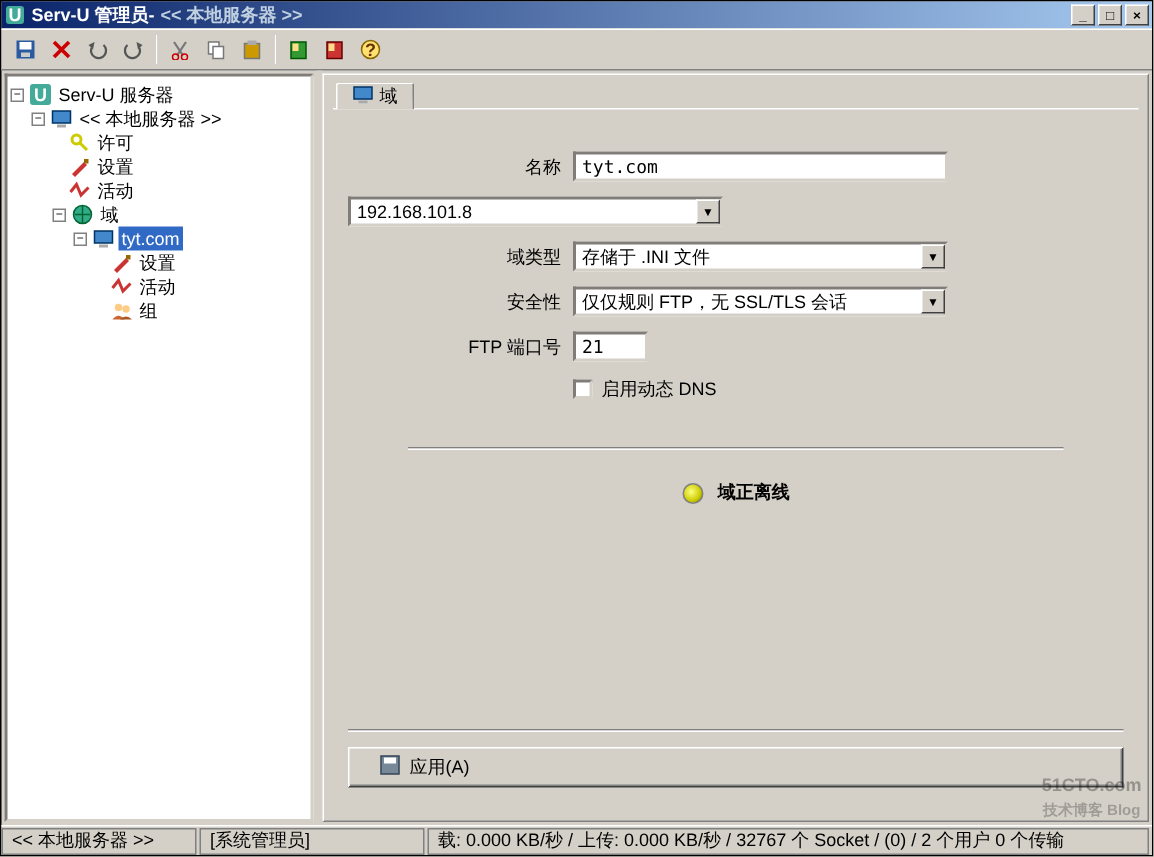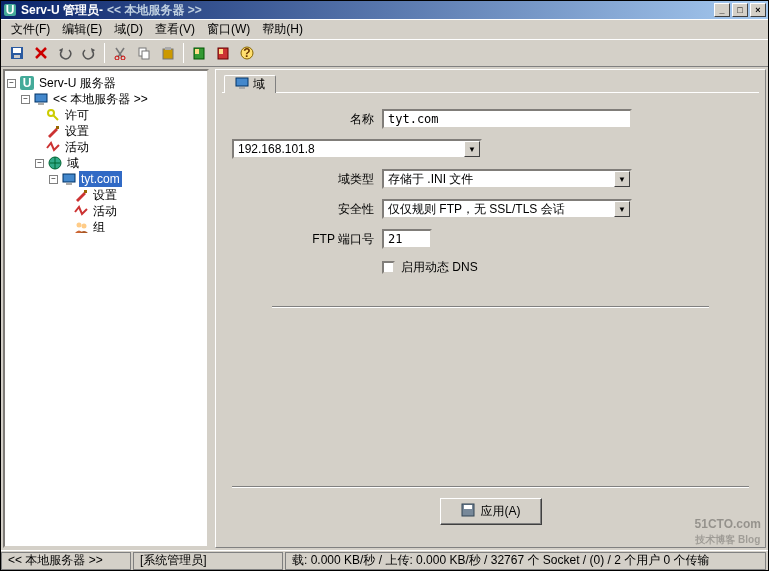--- a/index.html
+++ b/index.html
@@ -25,21 +25,21 @@
 .node .nlabel { padding:0 2px; }
 .indent1 { padding-left: 14px; }
 .indent2 { padding-left: 28px; }
 .indent3 { padding-left: 42px; }
 .indent4 { padding-left: 56px; }
 .sel { background:#316ac5; color:#fff; }
 .splitter { width:4px; background:#d4d0c8; cursor:col-resize; }
 .mainpane { flex:1; background:#d4d0c8; margin:2px 2px 2px 0; border:1px solid #808080; border-top-color:#fff; border-left-color:#fff; display:flex; flex-direction:column; min-width:0;}
 .tabrow { height:22px; display:flex; padding:4px 0 0 8px; }
 .tab { background:#d4d0c8; border:1px solid #fff; border-right-color:#808080; border-bottom:none; padding:2px 10px; display:flex; align-items:center; gap:4px; border-radius:2px 2px 0 0; position:relative; top:1px; }
-.tabbody { flex:1; border-top:1px solid #fff; margin:0 6px 6px 6px; padding:16px 10px 10px 10px; display:flex; flex-direction:column; }
+.tabbody { flex:1; border-top:1px solid #fff; margin:0 6px 6px 6px; padding:28px 10px 10px 10px; display:flex; flex-direction:column; }
 .formrow { display:flex; align-items:center; margin-bottom:10px; }
 .formrow label { width:150px; text-align:right; padding-right:8px; }
 .textbox { border:2px inset #d4d0c8; background:#fff; height:20px; padding:1px 4px; font-family:"SimSun", monospace; }
 .combo { border:2px inset #d4d0c8; background:#fff; height:20px; display:flex; align-items:center; padding:0 0 0 4px;gap:20px; }
 .combo .ctxt { flex:1; }
 .combo .cbtn { width:16px; height:16px; background:#d4d0c8; border:1px solid #fff; border-right-color:#404040; border-bottom-color:#404040; display:flex; align-items:center; justify-content:center; font-size:8px;}
 .chk { width:13px; height:13px; border:2px inset #d4d0c8; background:#fff; display:inline-block; margin-right:6px;}
 .hr { height:2px; border-top:1px solid #808080; border-bottom:1px solid #fff; margin:20px 40px; }
 .statusled { width:14px; height:14px; border-radius:50%; background:radial-gradient(circle at 40% 40%, #ffff80, #cccc00 60%, #666600); border:1px solid #808080; }
 .btn { border:1px solid #fff; border-right-color:#404040; border-bottom-color:#404040; background:#d4d0c8; padding:4px 20px; box-shadow:inset -1px -1px 0 #808080; cursor:default; display:inline-flex; align-items:center; gap:6px;}
@@ -62,28 +62,20 @@
     </span>
     <span>Serv-U 管理员</span>
     <span> - </span>
     <span class="tsub">&lt;&lt; 本地服务器 &gt;&gt;</span>
     <span class="tspace"></span>
     <span class="winbtn">_</span>
     <span class="winbtn">□</span>
     <span class="winbtn">×</span>
   </div>
 
-  <div class="menubar">
-    <span>文件(F)</span>
-    <span>编辑(E)</span>
-    <span>域(D)</span>
-    <span>查看(V)</span>
-    <span>窗口(W)</span>
-    <span>帮助(H)</span>
-  </div>
 
   <div class="toolbar">
     <span class="tbtn">
         <svg width="16" height="16">
           <rect x="2" y="2" width="12" height="12" fill="#2a5aa0"></rect>
           <rect x="4" y="3" width="8" height="5" fill="#fff"></rect>
           <rect x="5" y="10" width="6" height="3" fill="#ccc"></rect>
         </svg>
       </span>
     <span class="tbtn">
@@ -292,23 +284,27 @@
         <div class="formrow">
           <label>FTP 端口号</label>
           <input class="textbox" style="width: 50px;" value="21">
         </div>
         <div class="formrow">
           <label></label>
           <span class="chk"></span>
           <span>启用动态 DNS</span>
         </div>
         <div class="hr"></div>
+        <div style="display:flex; align-items:center; justify-content:center; gap:10px;">
+          <span class="statusled"></span>
+          <b>域正离线</b>
+        </div>
         <div style="flex:1"></div>
         <div class="hr" style="margin:10px 0"></div>
-        <div style="display:flex; justify-content:center; gap:60px; padding-bottom:6px;">
+        <div style="display:flex; justify-content:center; gap:60px; padding-bottom:6px;flex-direction:column;">
           <span class="btn">
             <span><svg width="14" height="14">
                   <rect x="1" y="1" width="12" height="12" fill="#789" stroke="#345"></rect>
                   <rect x="3" y="2" width="8" height="4" fill="#fff"></rect>
                 </svg></span>
             <span>应用(A)</span>
           </span>
         </div>
       </div>
     </div>

